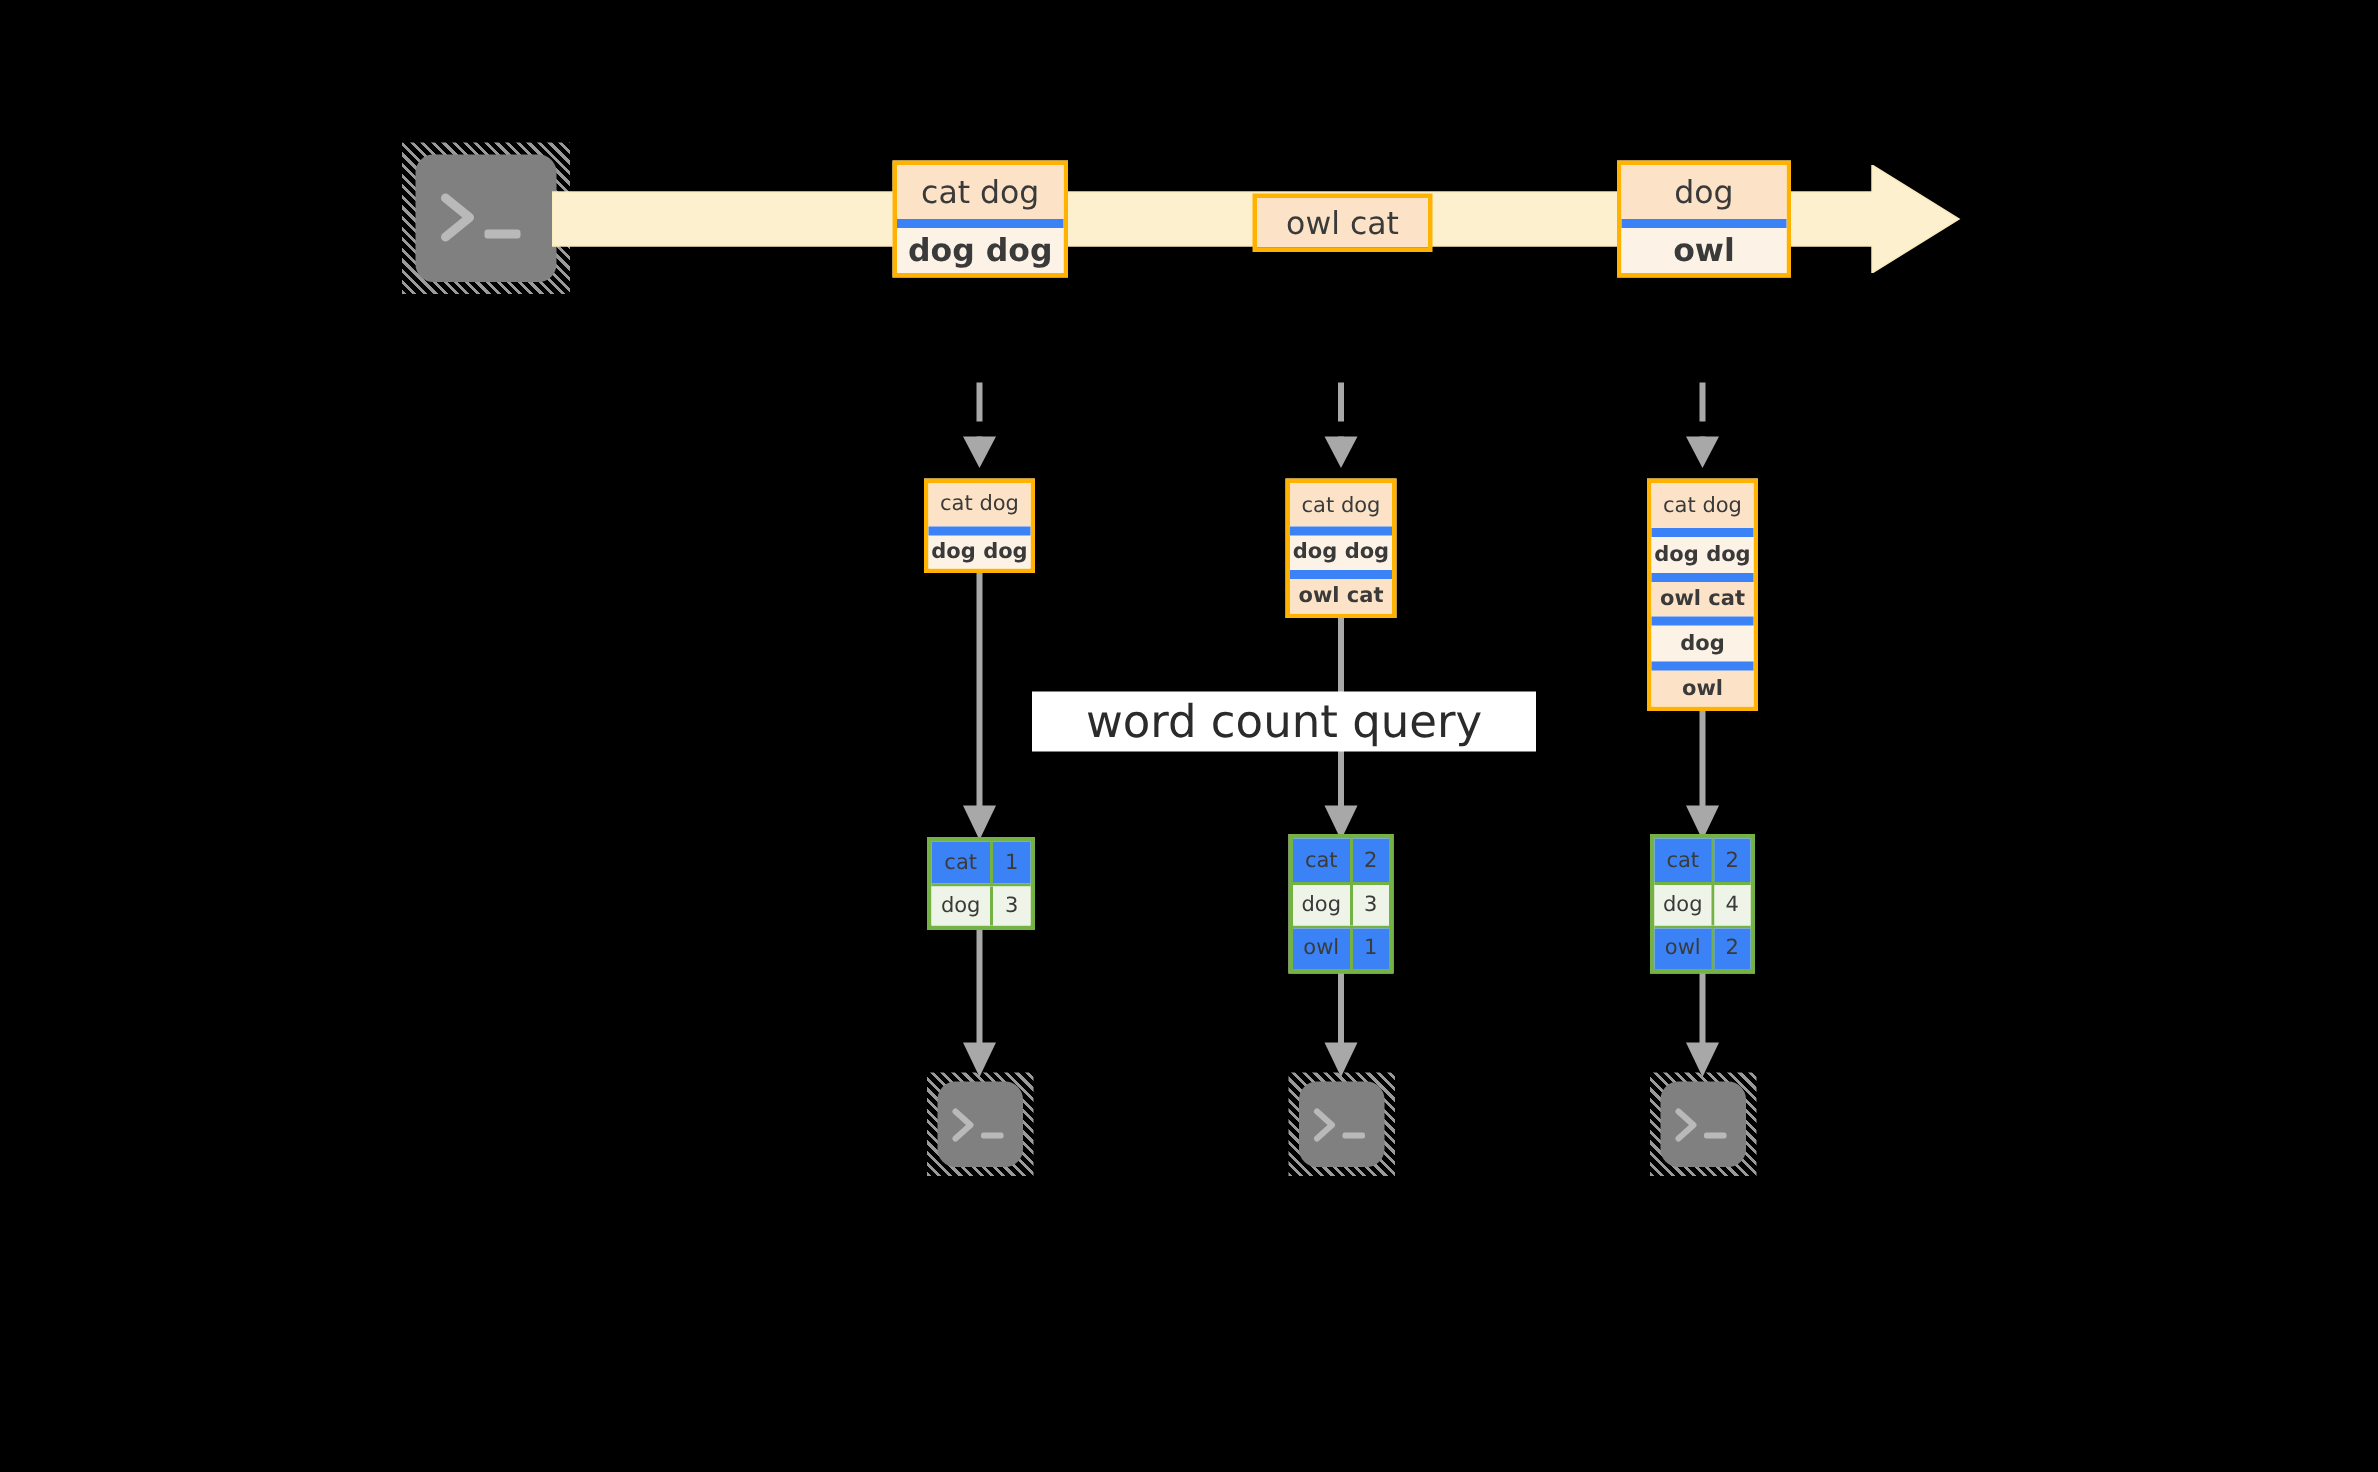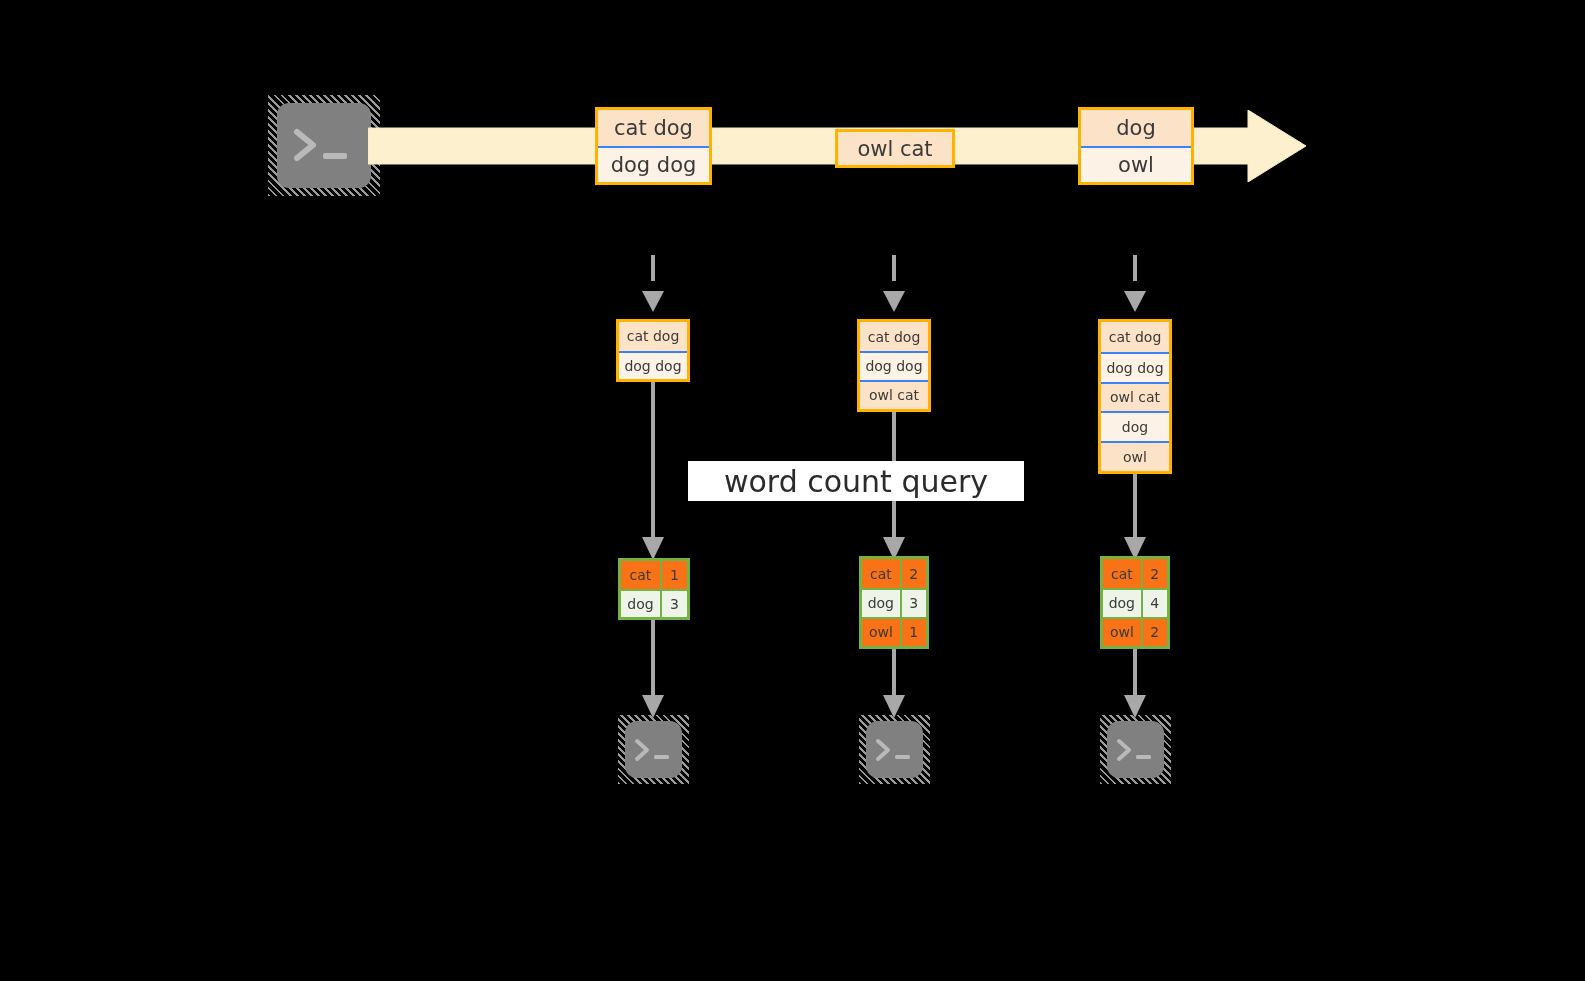--- a/index.html
+++ b/index.html
@@ -50,42 +50,42 @@
   .rec-row {
     box-sizing: border-box;
     display: flex;
     align-items: center;
     justify-content: center;
     color: #3a3a3a;
     white-space: nowrap;
   }
   .rec-row.shade-a { background: #fce3c8; }
   .rec-row.shade-b { background: #fdf2e6; }
-  .rec-row + .rec-row { border-top: 2px solid #3b82f6; }
+  .rec-row + .rec-row { border-top: 6px solid #3b82f6; font-weight: bold; }
 
   
   .cnt-box {
     position: absolute;
     box-sizing: border-box;
     border: 3px solid #74b243;
     background: #ffffff;
     z-index: 5;
   }
   .cnt-row { display: flex; box-sizing: border-box; }
   .cnt-row + .cnt-row { border-top: 2px solid #74b243; }
   .cnt-cell {
     box-sizing: border-box;
     display: flex;
     align-items: center;
     justify-content: center;
     color: #3a3a3a;
     white-space: nowrap;
   }
   .cnt-cell.k { border-right: 2px solid #74b243; }
-  .cnt-row.shade-a .cnt-cell { background: #f97316; }
+  .cnt-row.shade-a .cnt-cell { background: #3b82f6; }
   .cnt-row.shade-b .cnt-cell { background: #eff4e8; }
 
   
   .conn { position: absolute; z-index: 2; }
   .conn svg { display: block; overflow: visible; }
 
   
   .query-label {
     position: absolute;
     background: #ffffff;

